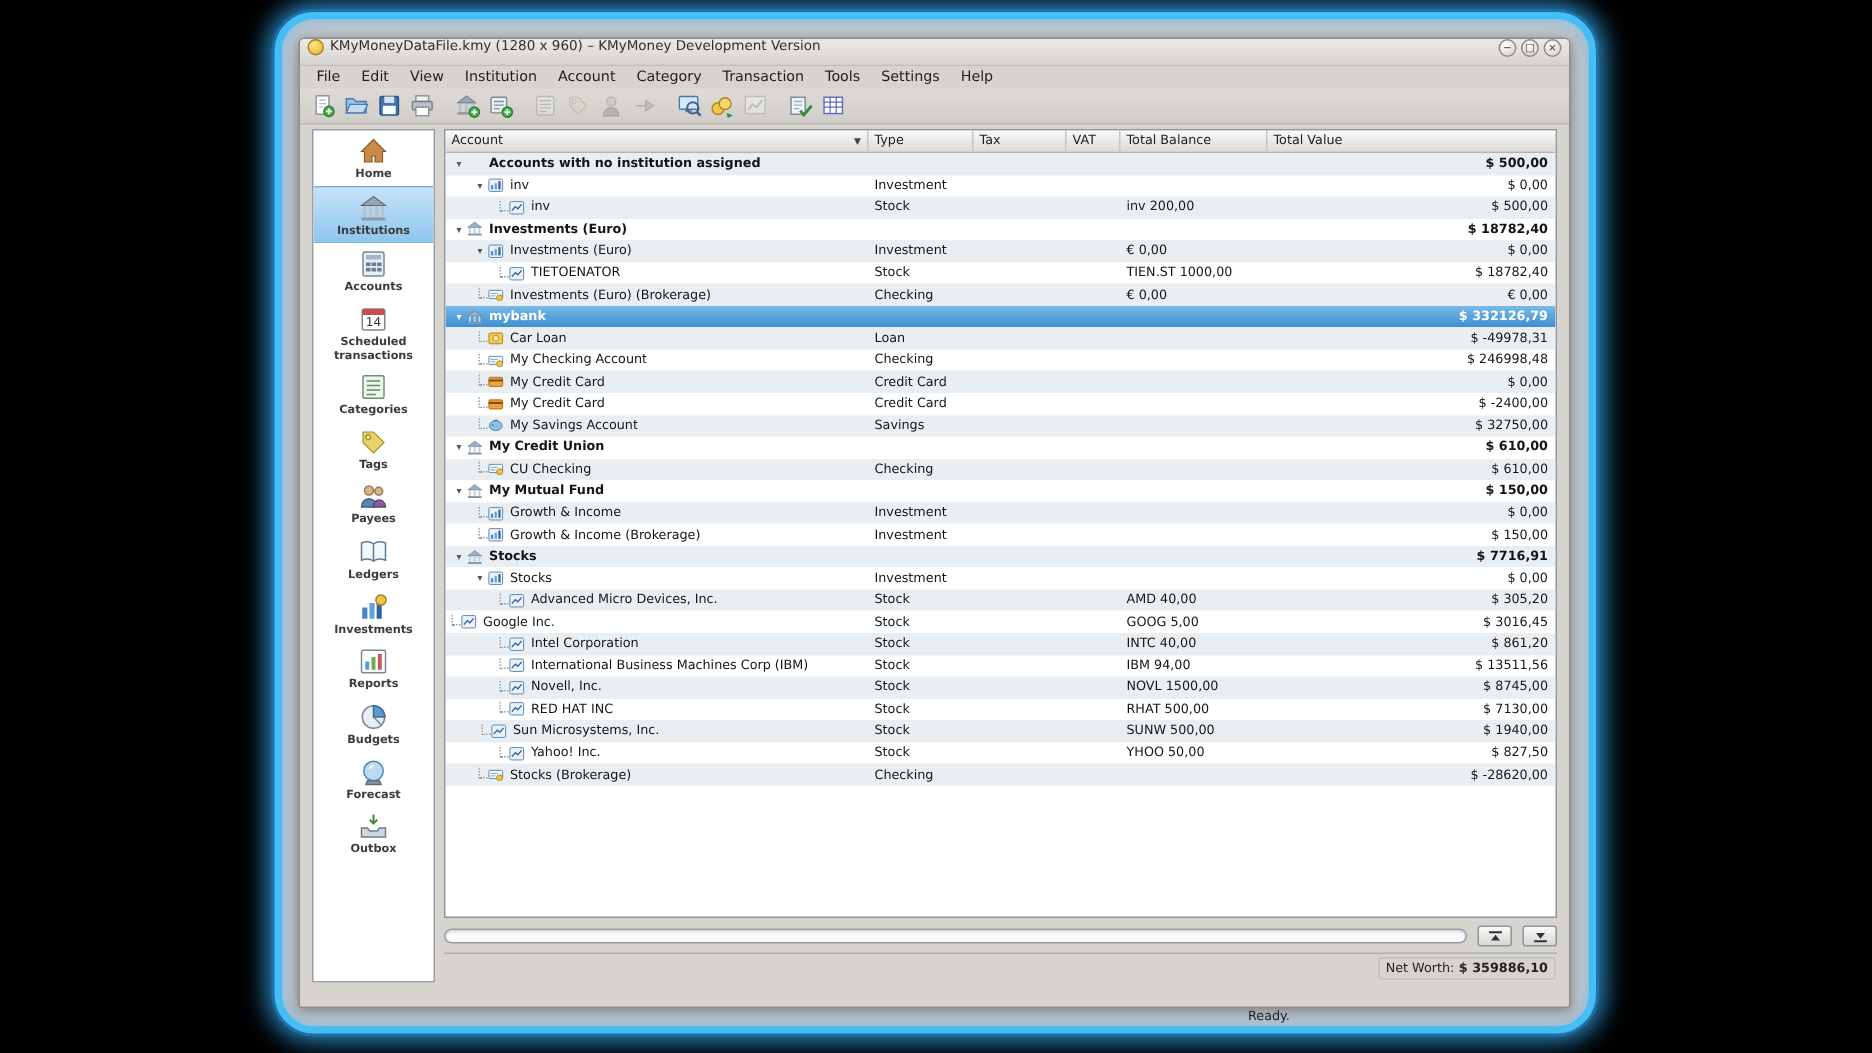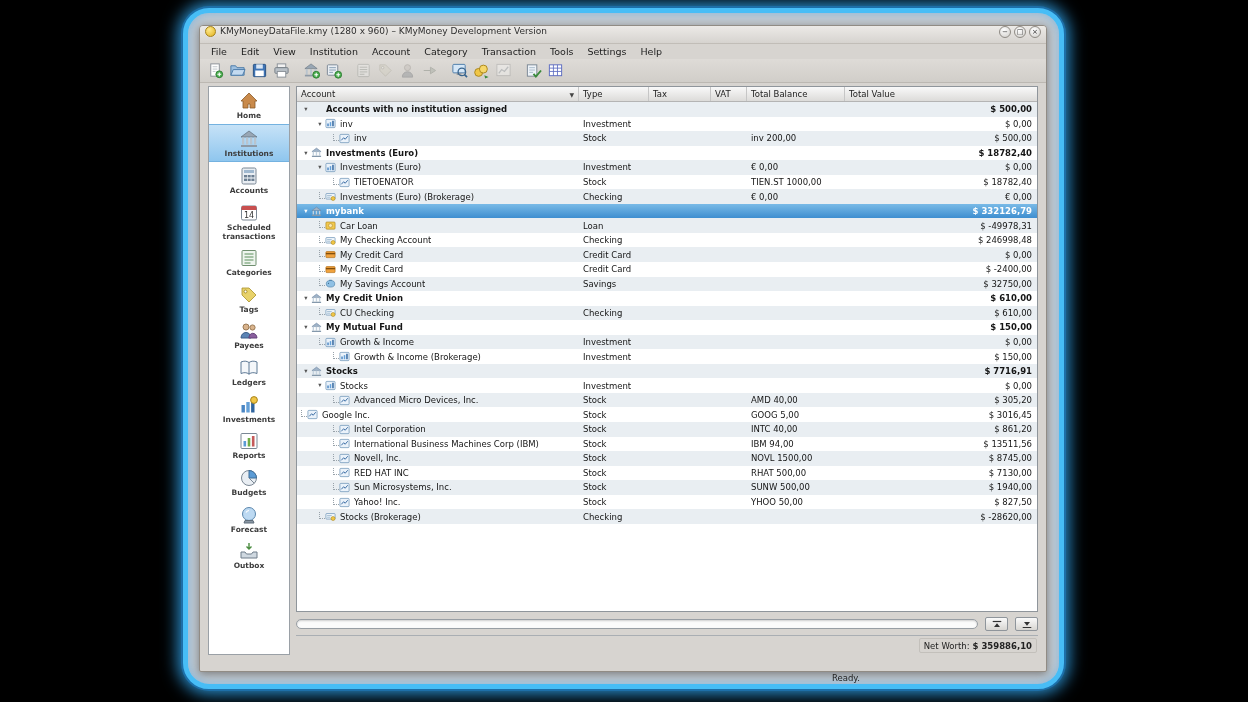--- a/index.html
+++ b/index.html
@@ -720,21 +720,21 @@
                   </span>
                   <span class="rname">Growth &amp; Income</span>
                 </div>
                 <div class="c c-type">Investment</div>
                 <div class="c c-tax"></div>
                 <div class="c c-vat"></div>
                 <div class="c c-balance"></div>
                 <div class="c c-value">$ 0,00</div>
               </div>
               <div class="trow">
-                <div class="c ca" style="padding-left: 32px; text-align: center;">
+                <div class="c ca" style="padding-left: 18px; text-align: center;">
                   <span class="tgl corner"></span>
                   <span class="ricon">
                     <svg viewBox="0 0 12 12">
                       <rect x="1" y="1.5" width="10" height="9" rx="1" fill="#eaf2fa" stroke="#5b87ad" stroke-width=".7"></rect>
                       <rect x="2.5" y="6" width="1.6" height="3" fill="#4a86c4"></rect>
                       <rect x="5.2" y="4.5" width="1.6" height="4.5" fill="#64a0d8"></rect>
                       <rect x="7.9" y="3" width="1.6" height="6" fill="#2f649e"></rect>
                     </svg>
                   </span>
                   <span class="rname">Growth &amp; Income (Brokerage)</span>
@@ -880,21 +880,21 @@
                   </span>
                   <span class="rname">RED HAT INC</span>
                 </div>
                 <div class="c c-type">Stock</div>
                 <div class="c c-tax"></div>
                 <div class="c c-vat"></div>
                 <div class="c c-balance">RHAT 500,00</div>
                 <div class="c c-value">$ 7130,00</div>
               </div>
               <div class="trow odd">
-                <div class="c ca" style="padding-left: 32px;">
+                <div class="c ca" style="padding-left: 20px;">
                   <span class="tgl corner"></span>
                   <span class="ricon">
                     <svg viewBox="0 0 12 12">
                       <rect x="1" y="1.5" width="10" height="9" rx="1" fill="#eaf2fa" stroke="#5b87ad" stroke-width=".7"></rect>
                       <path d="M2.5 8 5 5.2 6.8 6.8 9.5 3.5" stroke="#2f649e" stroke-width="1" fill="none"></path>
                     </svg>
                   </span>
                   <span class="rname">Sun Microsystems, Inc.</span>
                 </div>
                 <div class="c c-type">Stock</div>

